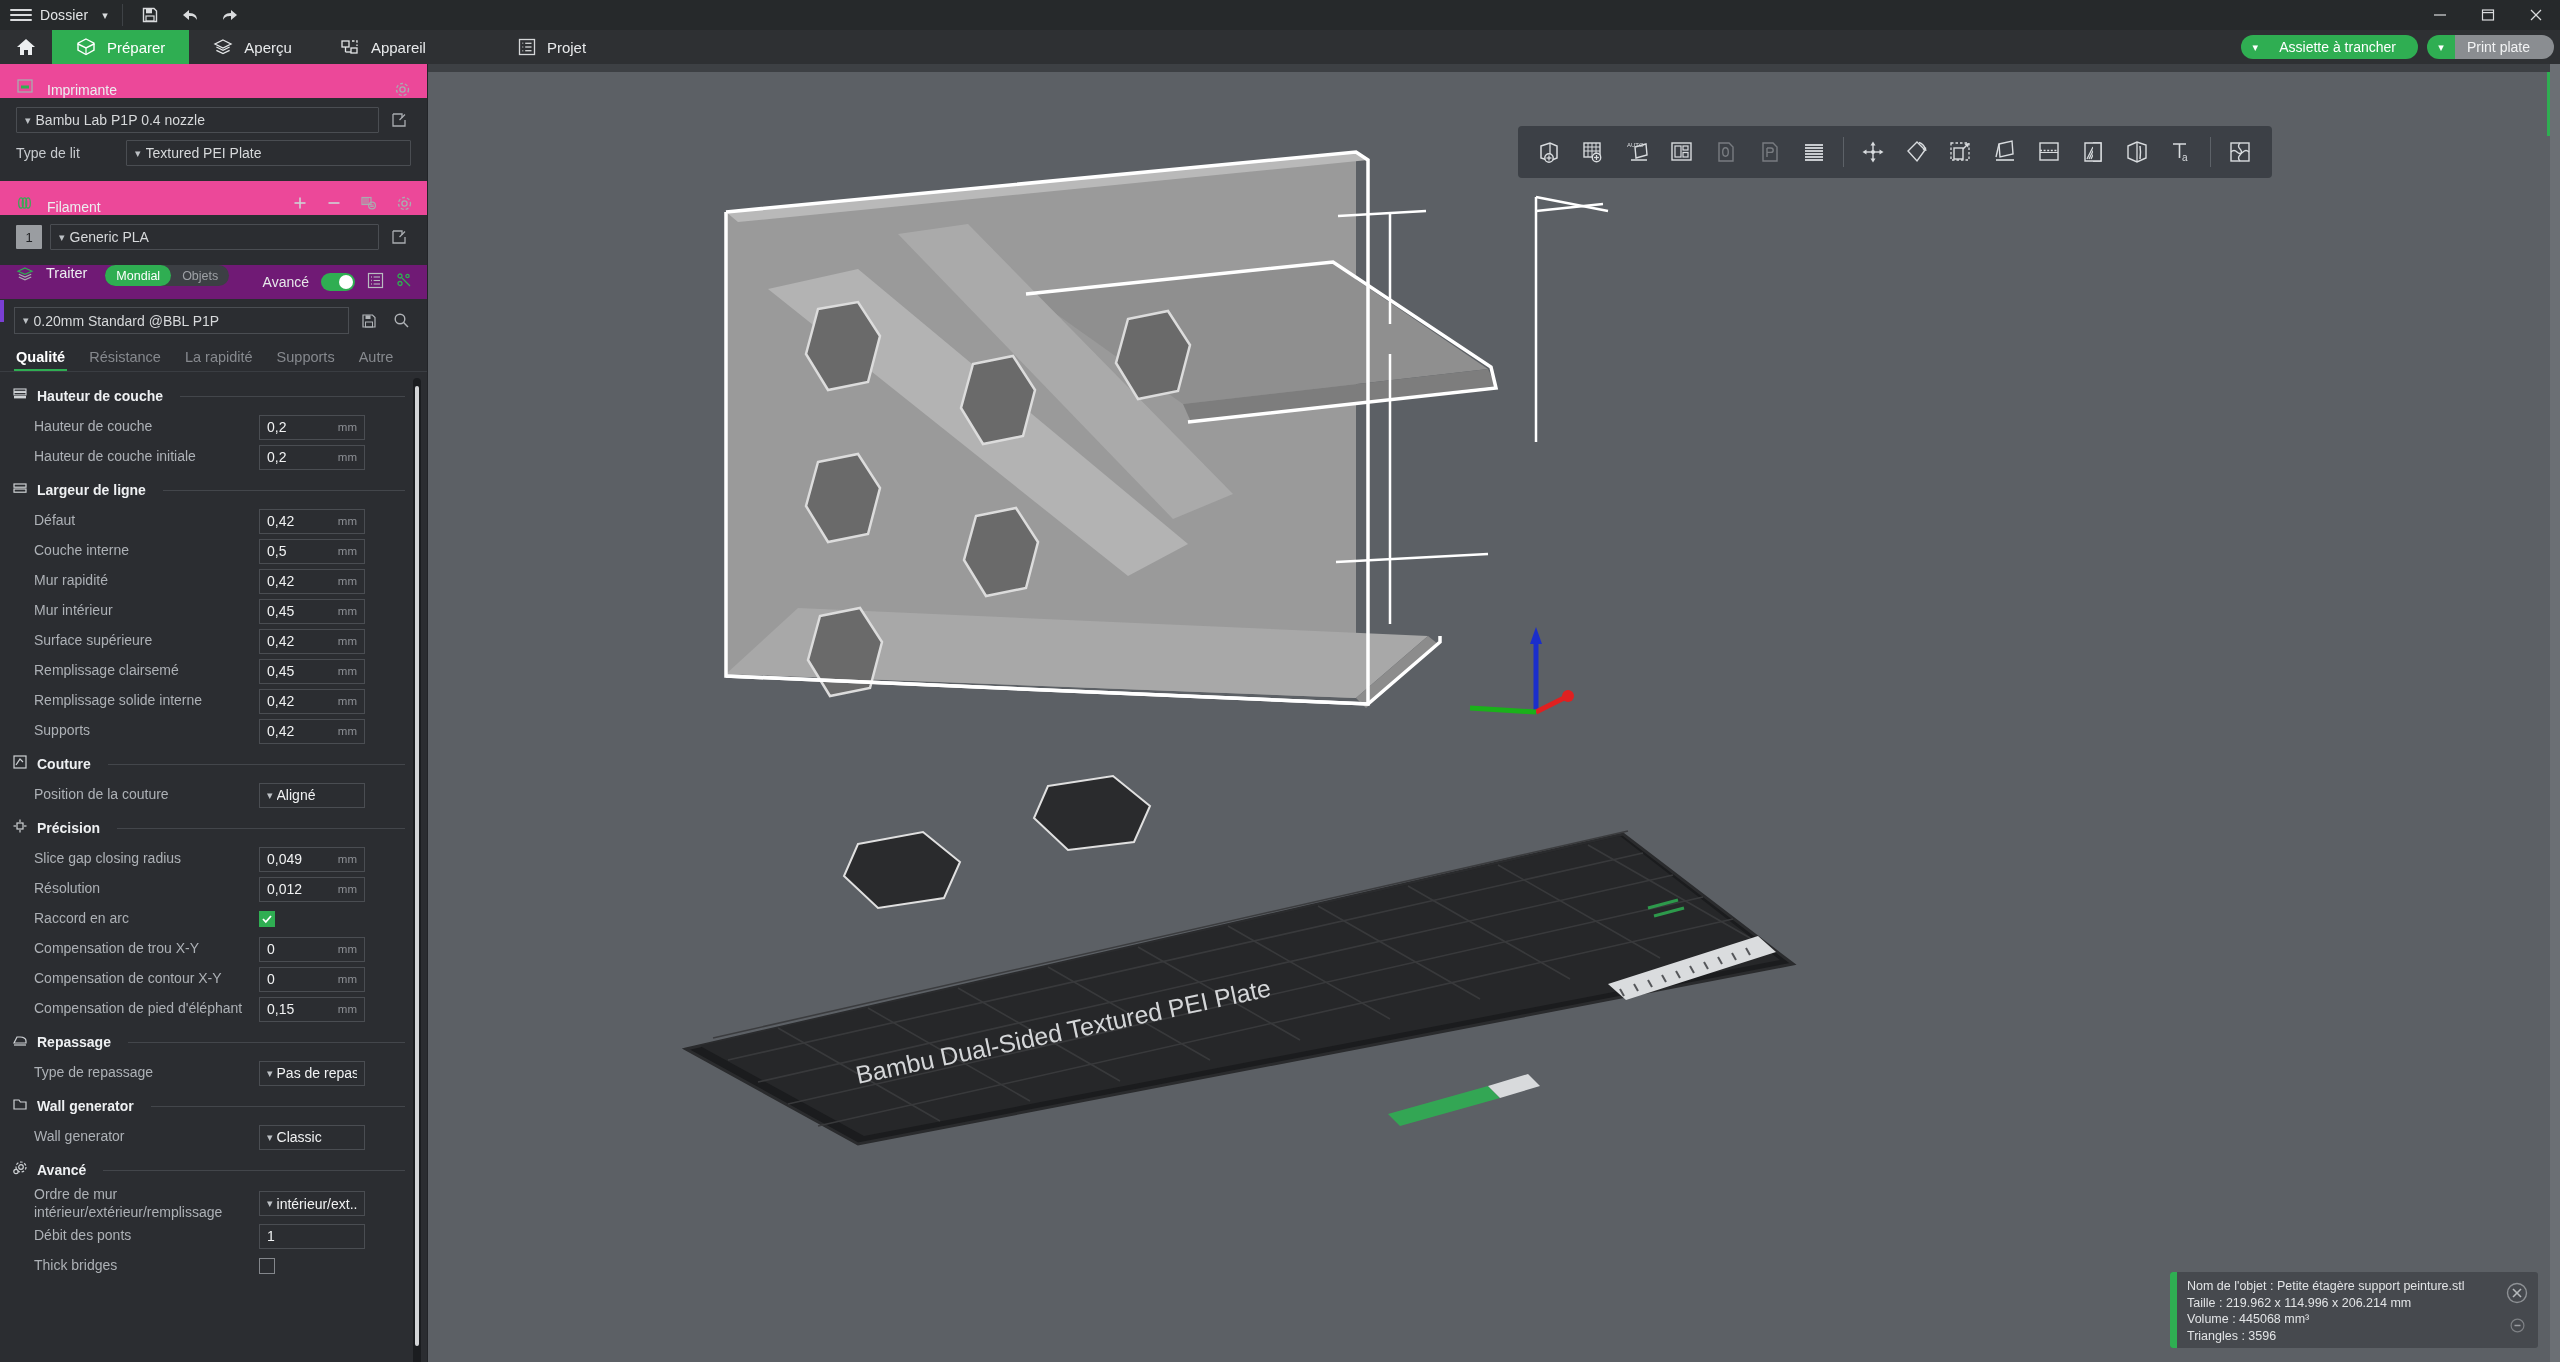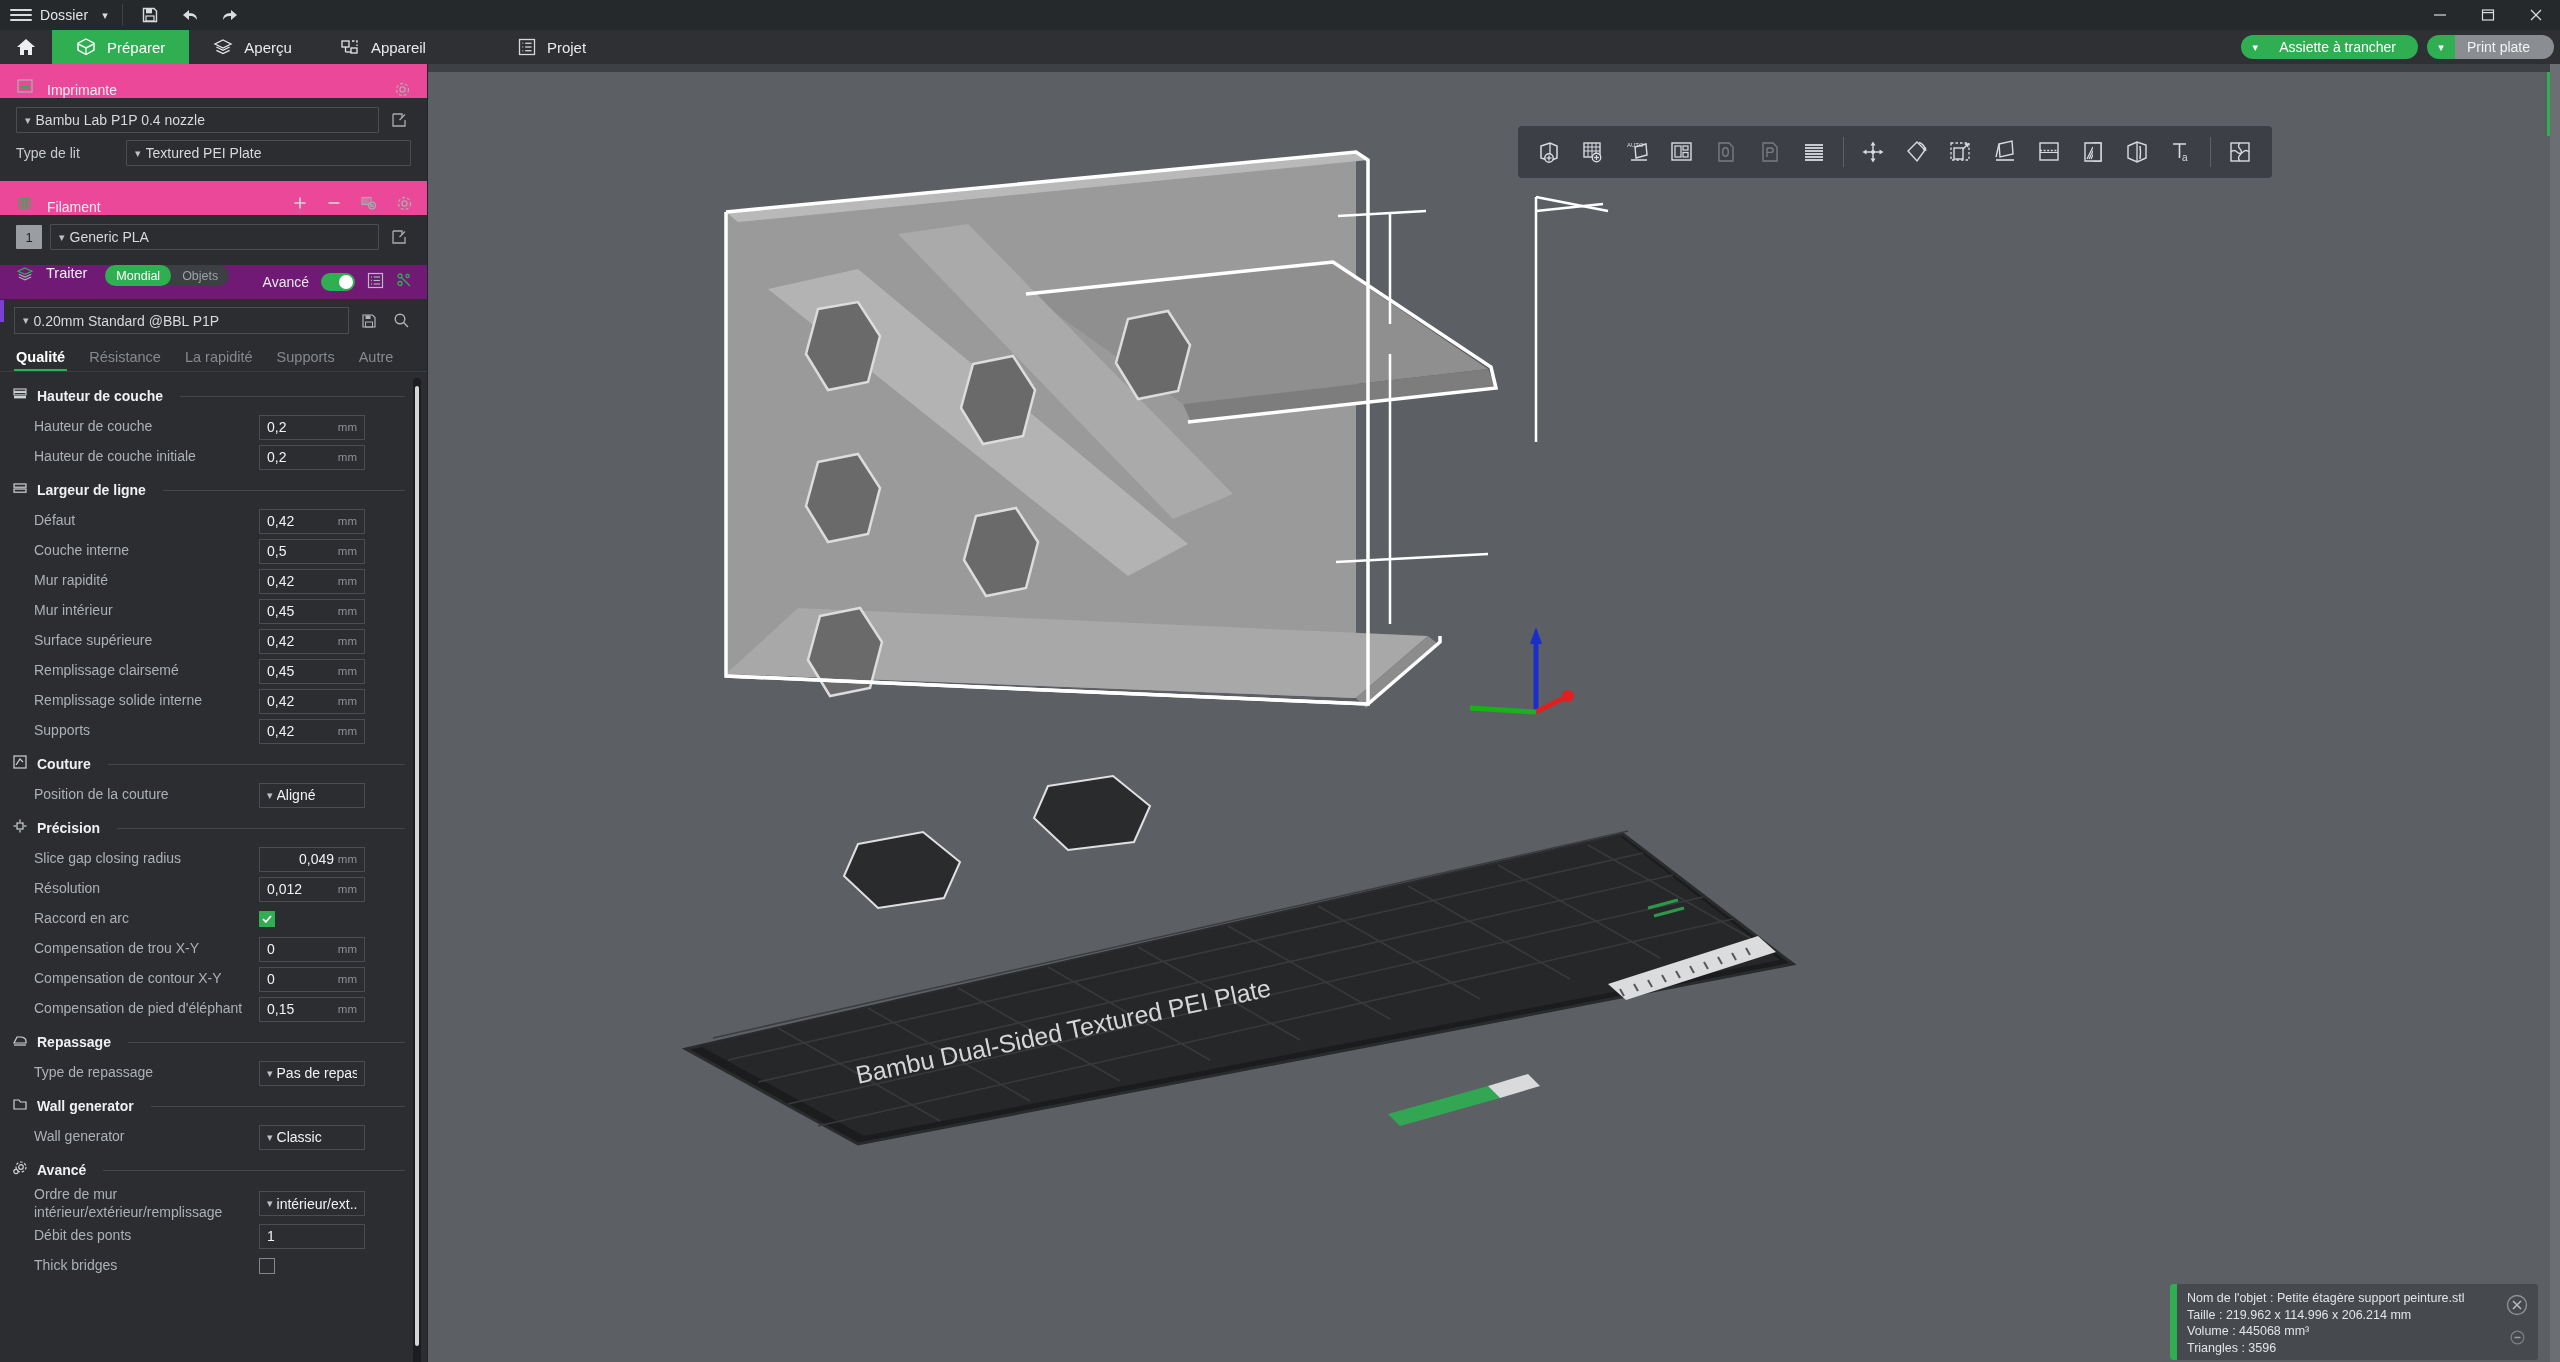--- a/index.html
+++ b/index.html
@@ -155,21 +155,21 @@
   }
   .tb3-item { width: 44px; height: 44px; display: flex; align-items: center; justify-content: center; }
   .tb3-item.dim { opacity: .38; }
   .tb3-div { width: 1px; height: 30px; background: #5d6268; margin: 0 7px; }
 
   
   .plate-wrap { position: absolute; left: 0; top: 0; width: 2132px; height: 1298px; }
 
   
   .objinfo {
-    position: absolute; right: 22px; bottom: 2px; width: 368px; height: 76px;
+    position: absolute; right: 22px; bottom: 14px; width: 368px; height: 76px;
     background: #46494e; border-radius: 3px; display: flex; overflow: hidden;
   }
   .objinfo .bar { width: 7px; background: #2fae52; }
   .objinfo .body { flex: 1; padding: 6px 10px; }
   .objinfo .line { color: #e2e4e6; font-size: 12.5px; line-height: 16.5px; white-space: nowrap; }
   .objinfo .close { position: absolute; right: 10px; top: 10px; }
   .objinfo .minus { position: absolute; right: 13px; bottom: 11px; }
 </style>
 </head>
 <body>
@@ -595,21 +595,21 @@
                 <line x1="12" y1="8" x2="14.5" y2="8"></line>
               </g>
             </svg></span>
           <span class="gh-txt">Précision</span>
           <span class="gh-line"></span>
         </div>
         <div class="srow">
           <div class="sl">Slice gap closing radius</div>
           <div class="sctrl">
             <div class="sinput">
-              <span style="white-space: nowrap; overflow: hidden; margin-left: 32px;">0,049</span>
+              <span style="white-space: nowrap; overflow: hidden;">0,049</span>
               <span class="unit">mm</span>
             </div>
           </div>
         </div>
         <div class="srow">
           <div class="sl">Résolution</div>
           <div class="sctrl">
             <div class="sinput">
               <span style="white-space: nowrap; overflow: hidden;">0,012</span>
               <span class="unit">mm</span>

